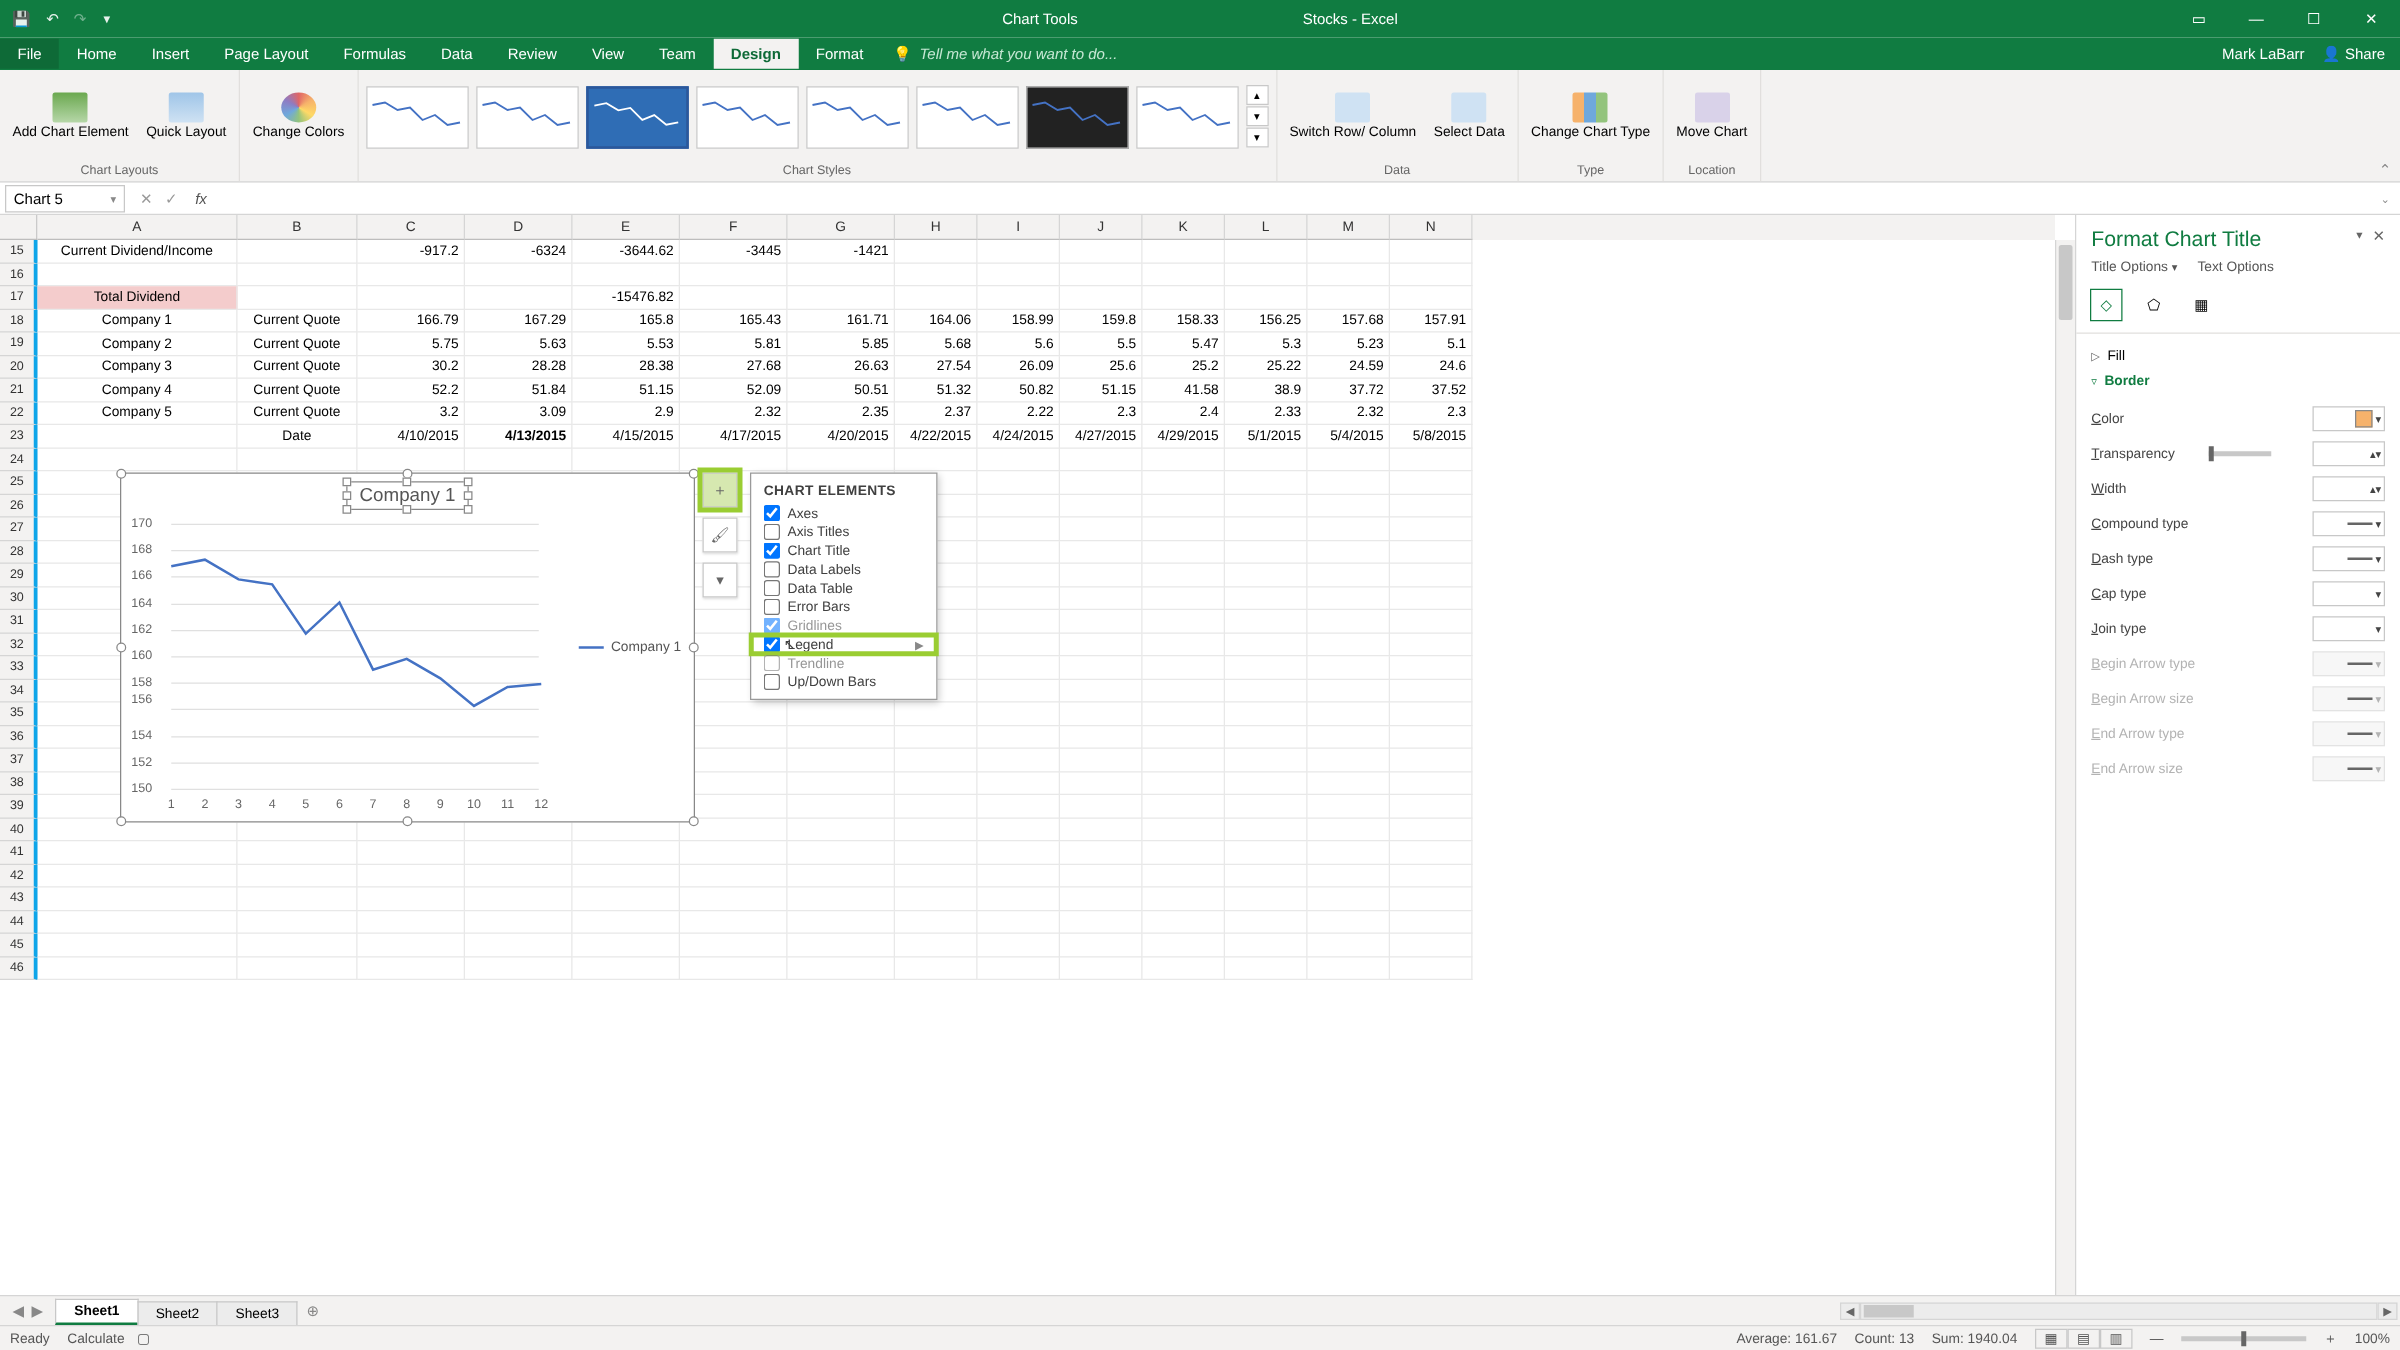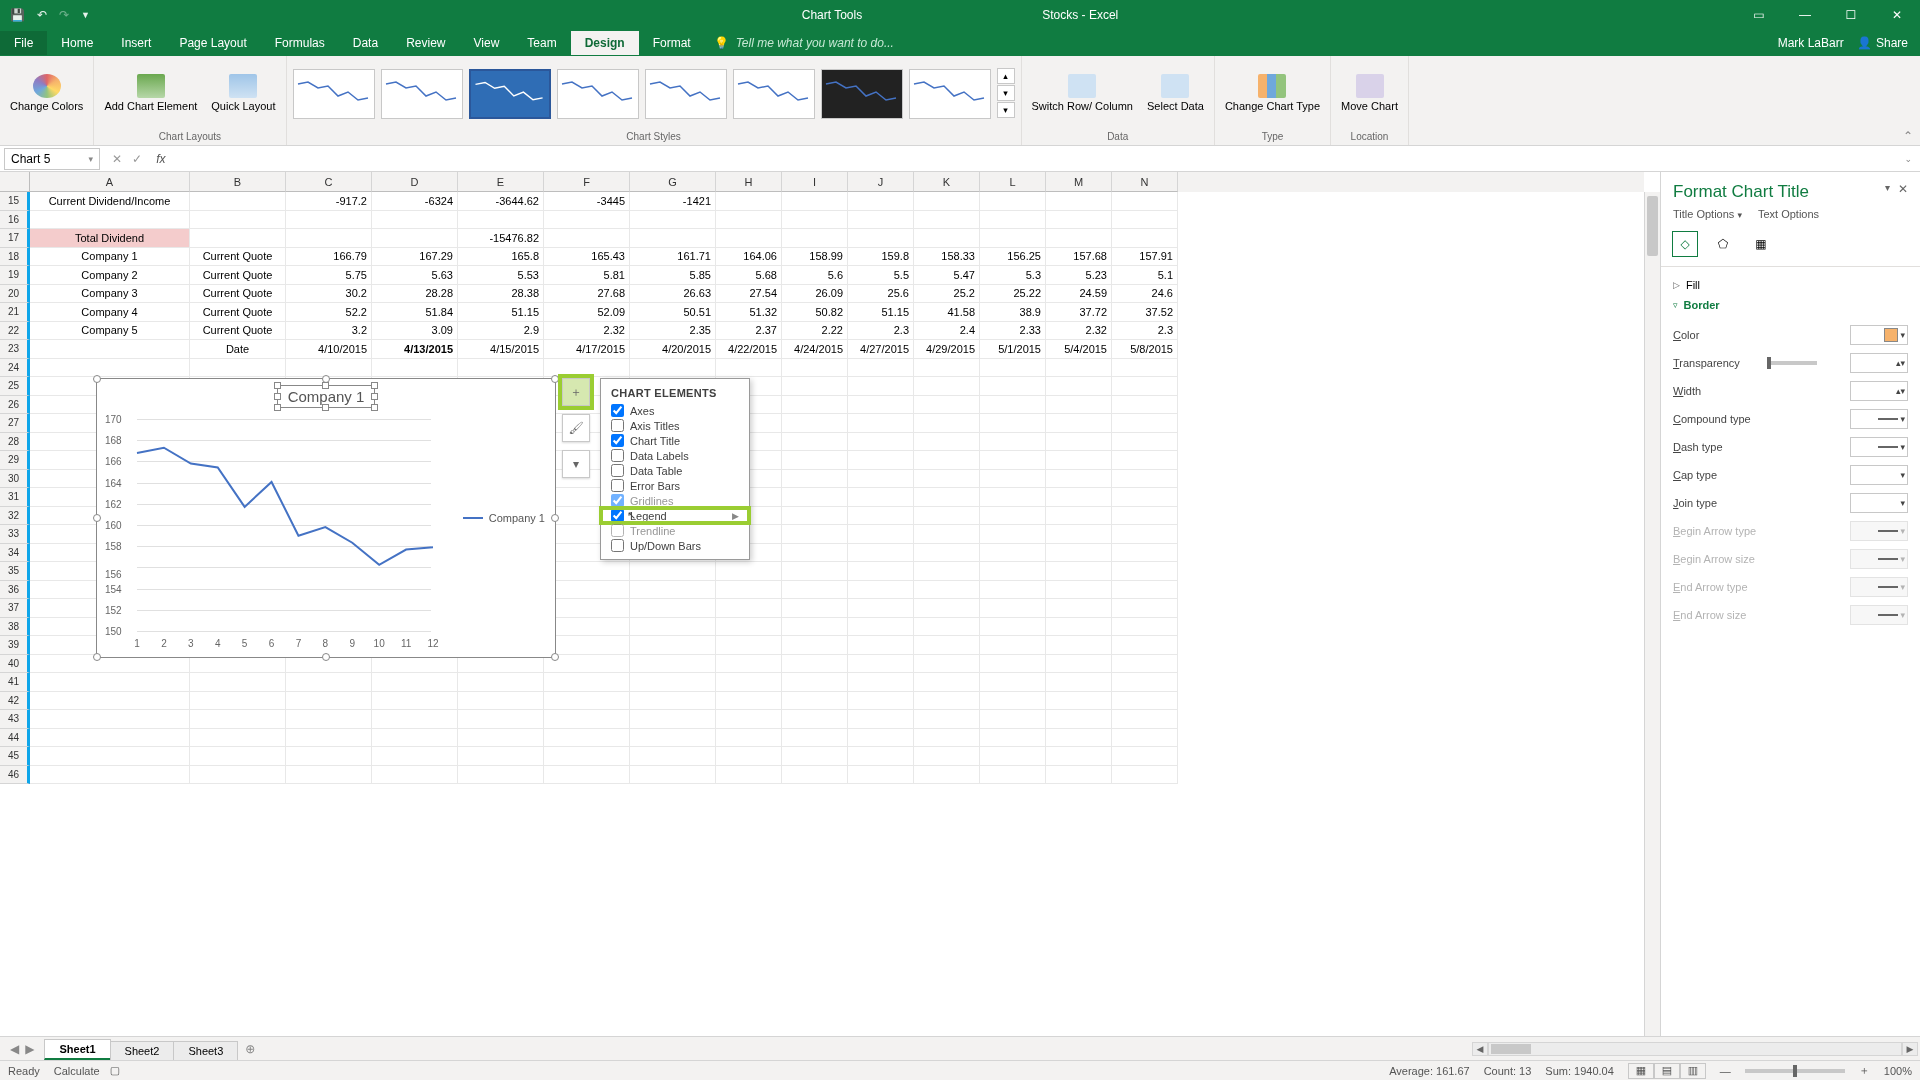--- a/index.html
+++ b/index.html
@@ -165,41 +165,41 @@
     <div class="right">
       <span>Mark LaBarr</span>
       <span>👤 Share</span>
     </div>
   </div>
 
 <div class="ribbon">
   <div class="ribbon-group">
     <div class="items">
       <div class="rbtn">
-        <div class="ricon" style="background:conic-gradient(#e06666,#f6b26b,#ffd966,#93c47d,#6fa8dc,#8e7cc3,#e06666);border-radius:50%;"></div>
-        <div class="rlabel">Change
-Colors</div>
-      </div>
-    </div>
-    <div class="label">&nbsp;</div>
-  </div>
-  <div class="ribbon-group">
-    <div class="items">
-      <div class="rbtn">
         <div class="ricon" style="background:linear-gradient(#6aa84f,#b6d7a8);"></div>
         <div class="rlabel">Add Chart
 Element</div>
       </div>
       <div class="rbtn">
         <div class="ricon" style="background:linear-gradient(#9fc5e8,#cfe2f3);"></div>
         <div class="rlabel">Quick
 Layout</div>
       </div>
     </div>
     <div class="label">Chart Layouts</div>
+  </div>
+  <div class="ribbon-group">
+    <div class="items">
+      <div class="rbtn">
+        <div class="ricon" style="background:conic-gradient(#e06666,#f6b26b,#ffd966,#93c47d,#6fa8dc,#8e7cc3,#e06666);border-radius:50%;"></div>
+        <div class="rlabel">Change
+Colors</div>
+      </div>
+    </div>
+    <div class="label">&nbsp;</div>
   </div>
   <div class="ribbon-group" style="flex:0 0 auto;">
     <div class="items" id="chart-styles-gallery">
 
     <div class="chart-style-thumb"><svg class="line-path" viewBox="0 0 80 48">
             <polyline points="4,14 14,12 24,18 34,16 44,26 54,22 64,30 74,28" fill="none" stroke="#4472c4" stroke-width="1.5"></polyline>
           </svg></div>
         <div class="chart-style-thumb"><svg class="line-path" viewBox="0 0 80 48">
             <polyline points="4,14 14,12 24,18 34,16 44,26 54,22 64,30 74,28" fill="none" stroke="#4472c4" stroke-width="1.5"></polyline>
           </svg></div>
@@ -874,21 +874,21 @@
         </span>
       </div>
       <div class="chart-plot" id="chartplot" style="left:4px; top:34px; right:4px; bottom:6px;">
           <div class="gridline" style="top: 218px;"></div>
           <div class="ylabel" style="top: 218px;">150</div>
           <div class="gridline" style="top: 196.8px;"></div>
           <div class="ylabel" style="top: 196.8px;">152</div>
           <div class="gridline" style="top: 175.6px;"></div>
           <div class="ylabel" style="top: 175.6px;">154</div>
           <div class="gridline" style="top: 154.4px;"></div>
-          <div class="ylabel" style="top: 161px;">156</div>
+          <div class="ylabel" style="top: 147px;">156</div>
           <div class="gridline" style="top: 133.2px;"></div>
           <div class="ylabel" style="top: 133.2px;">158</div>
           <div class="gridline" style="top: 112px;"></div>
           <div class="ylabel" style="top: 112px;">160</div>
           <div class="gridline" style="top: 90.8px;"></div>
           <div class="ylabel" style="top: 90.8px;">162</div>
           <div class="gridline" style="top: 69.6px;"></div>
           <div class="ylabel" style="top: 69.6px;">164</div>
           <div class="gridline" style="top: 48.4px;"></div>
           <div class="ylabel" style="top: 48.4px;">166</div>

